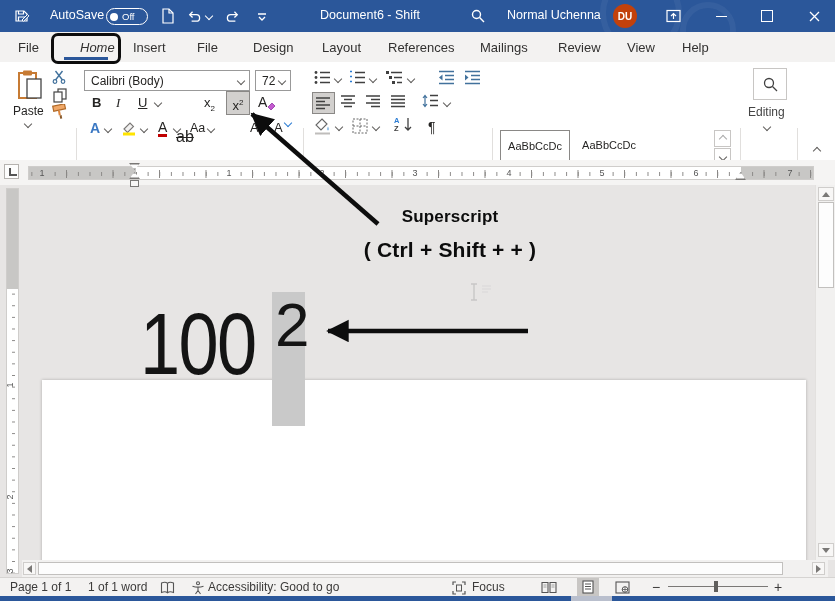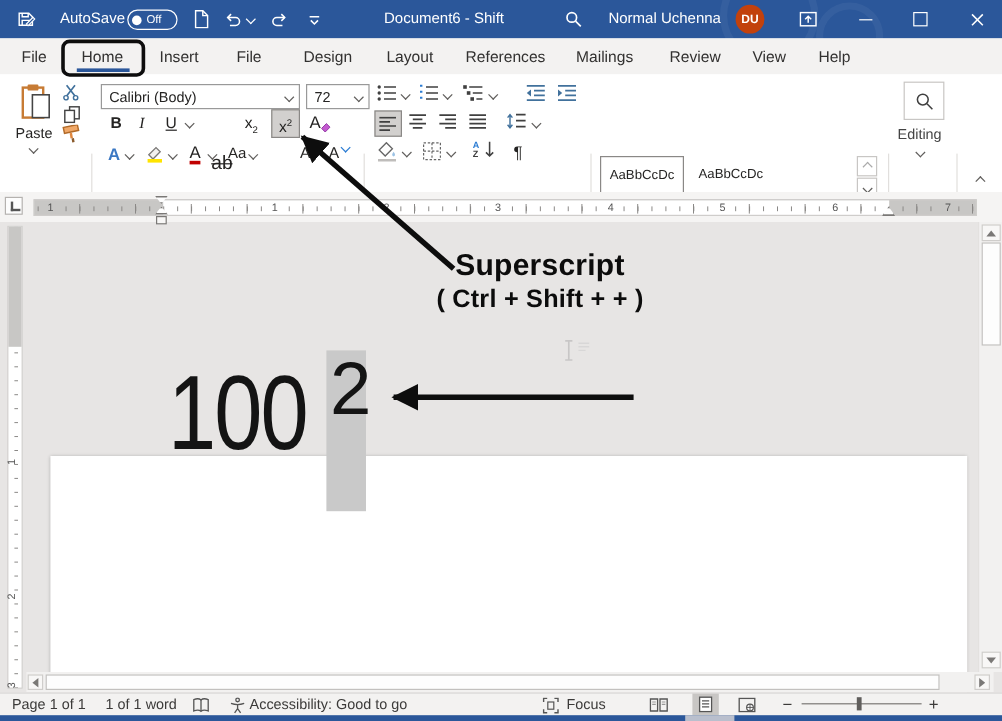--- a/index.html
+++ b/index.html
@@ -147,21 +147,21 @@
     </span>
     <span class="winbtn" style="left:793px;">
       <svg width="11" height="11" viewBox="0 0 11 11">
           <path d="M1 1l9 9M10 1l-9 9" stroke="#fff" stroke-width="1.3"></path>
         </svg>
     </span>
   </div>
 
   <div id="tabrow">
     <span class="rtab" style="left:18px;">File</span>
-    <span class="rtab" style="left:68px;">Home</span>
+    <span class="rtab" style="left:80px;font-style:italic;">Home</span>
     <span class="rtab" style="left:133px;">Insert</span>
     <span class="rtab" style="left:197px;">File</span>
     <span class="rtab" style="left:253px;">Design</span>
     <span class="rtab" style="left:322px;">Layout</span>
     <span class="rtab" style="left:388px;">References</span>
     <span class="rtab" style="left:480px;">Mailings</span>
     <span class="rtab" style="left:558px;">Review</span>
     <span class="rtab" style="left:627px;">View</span>
     <span class="rtab" style="left:682px;">Help</span>
     <span id="share-btn">
@@ -214,21 +214,21 @@
     <span class="launcher i" style="left:65px;">
       <svg width="10" height="10" viewBox="0 0 10 10">
           <path d="M1.5 4.5v-3h3M4 4l4.5 4.5M8.5 5v3.5H5" fill="none" stroke="#605e5c" stroke-width="1.1"></path>
         </svg>
     </span>
 
     <div class="combo" style="left:84px;top:8px;width:166px;">
       <span class="cv">Calibri (Body)</span>
       <span class="caret"></span>
     </div>
-    <div class="combo" style="left:255px;top:8px;width:53px;">
+    <div class="combo" style="left:255px;top:8px;width:36px;">
       <span class="cv">72</span>
       <span class="caret"></span>
     </div>
     <span class="rbtn" style="left:92px;top:34px;font-weight:bold;">B</span>
     <span class="rbtn" style="left:116px;top:34px;font-style:italic;font-family:'Liberation Serif',serif;">I</span>
     <span class="rbtn" style="left:138px;top:34px;text-decoration:underline;">U</span>
     <span class="abs caret" style="left:155px;top:38px;"></span>
     <span class="rbtn" style="left:176px;top:35px;font-size:16px;text-decoration:line-through;margin-top:32px;">ab</span>
     <span class="rbtn" style="left:204px;top:34px;">
       <span>x</span><sub style="font-size:8px;">2</sub>
@@ -426,21 +426,21 @@
     <div style="position:absolute;left:5px;top:0;width:3px;height:100%;background-image:linear-gradient(#8a8886 0 1px,transparent 1px);background-size:100% 11.63px;"></div>
     <div class="gray"></div>
   </div>
   <span class="vnum" style="top:380px;">1</span>
   <span class="vnum" style="top:492px;">2</span>
   <span class="vnum" style="top:566px;">3</span>
 
   <div id="sel-highlight"></div>
   <div id="big-number">100</div>
   <div id="sup-digit">2</div>
-  <div class="callout" style="left:330px;top:207px;width:240px;text-align:center;font-size:25px;">Superscript</div>
+  <div class="callout" style="left:330px;top:207px;width:240px;text-align:center;font-size:17px;">Superscript</div>
   <div class="callout" style="left:330px;top:238px;width:240px;text-align:center;font-size:21px;">( Ctrl + Shift + + )</div>
   <span class="abs i" style="left:468px;top:282px;opacity:0.4;z-index:5;">
     <svg width="26" height="20" viewBox="0 0 26 20">
         <path d="M3 2h6M3 18h6M6 2v16" stroke="#9a9a9a" stroke-width="1.4" fill="none"></path>
         <path d="M14 4h9M14 7h9M14 10h6" stroke="#c4c4c4" stroke-width="1.2"></path>
       </svg>
   </span>
 
   <div id="vscroll">
     <span class="sb-btn" style="left:2px;top:2px;width:16px;height:14px;">

